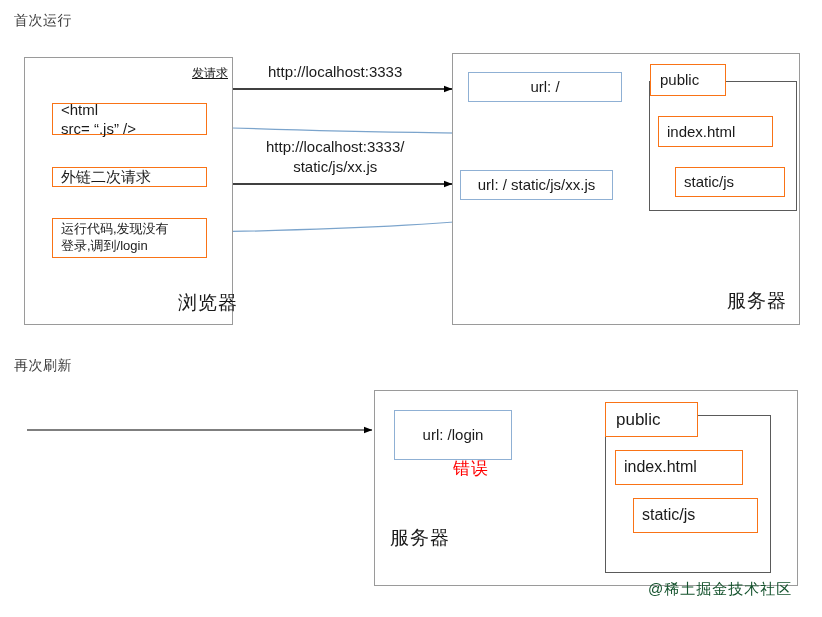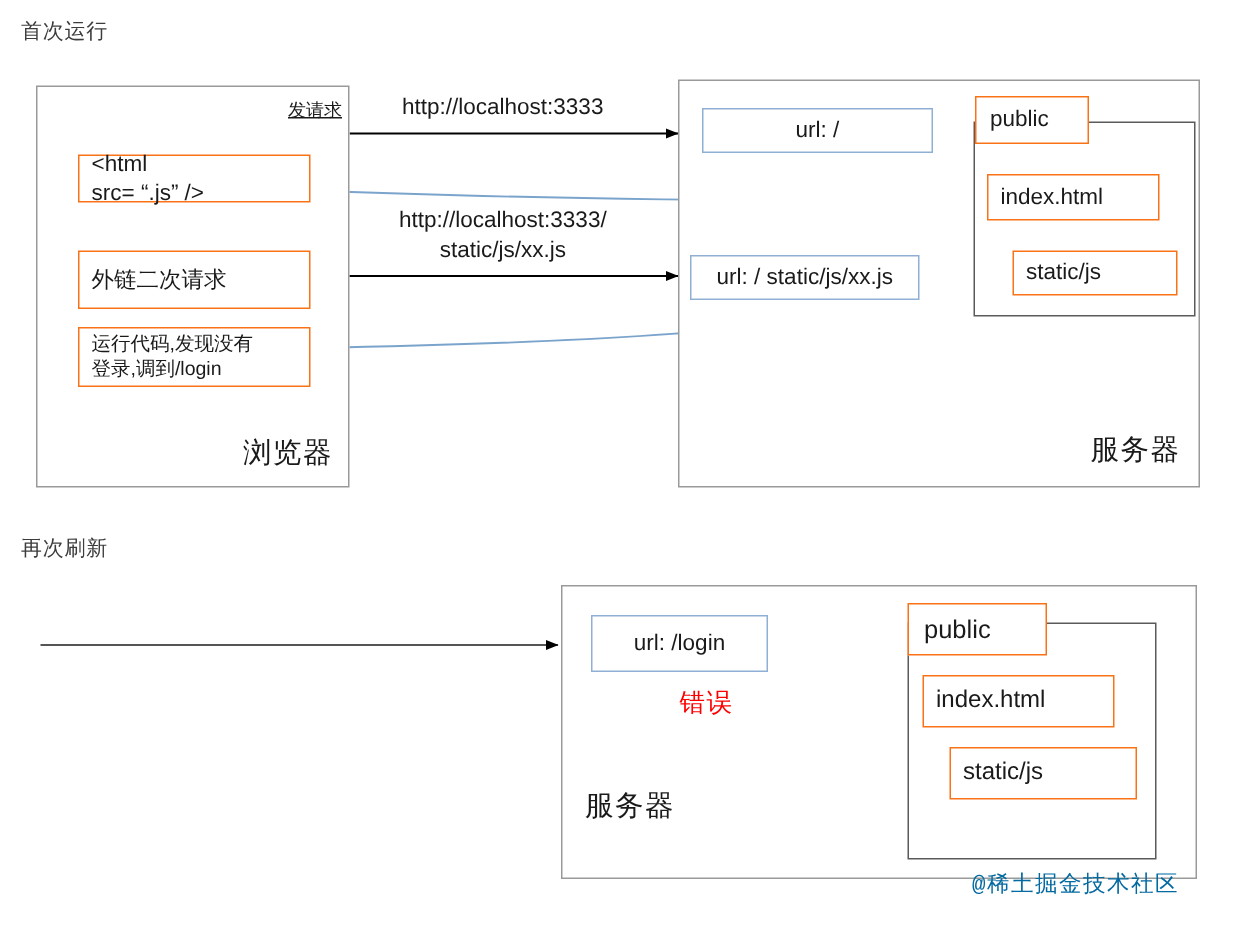--- a/index.html
+++ b/index.html
@@ -62,24 +62,23 @@
     font-size: 19px;
     letter-spacing: 1px;
   }
   .label.err {
     font-size: 17px;
     color: #ff0000;
     letter-spacing: 1px;
   }
   .watermark {
     font-size: 15px;
-    color: #0369a1;
+    color: #14532d;
     letter-spacing: 1px;
     white-space: nowrap;
-    font-family: Liberation Mono, monospace;
   }
 
   
   #wires {
     position: absolute;
     left: 0; top: 0;
     width: 822px; height: 617px;
     pointer-events: none;
   }
 </style>
@@ -129,26 +128,26 @@
 
   <div class="abs section-title" style="left:14px; top:12px;">首次运行</div>
 
   <div class="abs frame" style="left:24px; top:57px; width:209px; height:268px;"></div>
 
   <div class="abs label small" style="left:192px; top:66px;">发请求</div>
 
   <div class="abs node" style="left:52px; top:103px; width:155px; height:32px;">&lt;html
 src= “.js” /&gt;</div>
 
-  <div class="abs node" style="left:52px; top:167px; width:155px; height:39px;">外链二次请求</div>
+  <div class="abs node" style="left:52px; top:167px; width:155px; height:20px;">外链二次请求</div>
 
   <div class="abs node" style="left:52px; top:218px; width:155px; height:40px; font-size:13px;">运行代码,发现没有
 登录,调到/login</div>
 
-  <div class="abs label big" style="left:162px; top:290px;">浏览器</div>
+  <div class="abs label big" style="left:178px; top:290px;">浏览器</div>
 
   <div class="abs label" style="left:268px; top:62px;">http://localhost:3333</div>
 
   <div class="abs label" style="left:266px; top:137px;text-align:center;">http://localhost:3333/
 static/js/xx.js</div>
 
   <div class="abs frame" style="left:452px; top:53px; width:348px; height:272px;"></div>
 
   <div class="abs node blue-border center" style="left:468px; top:72px; width:154px; height:30px;">url: /</div>
 
@@ -161,21 +160,21 @@
 
   <div class="abs node" style="left:675px; top:167px; width:110px; height:30px;">static/js</div>
 
   <div class="abs label big" style="left:727px; top:288px;">服务器</div>
 
   <div class="abs section-title" style="left:14px; top:357px;">再次刷新</div>
 
 
   <div class="abs frame" style="left:374px; top:390px; width:424px; height:196px;"></div>
 
-  <div class="abs node blue-border center" style="left:394px; top:410px; width:118px; height:38px;">url: /login</div>
+  <div class="abs node blue-border center" style="left:394px; top:410px; width:118px; height:50px;">url: /login</div>
 
   <div class="abs label err" style="left:453px; top:458px;">错误</div>
 
   <div class="abs label big" style="left:390px; top:525px;">服务器</div>
 
   <div class="abs frame-dark" style="left:605px; top:415px; width:166px; height:158px;"></div>
   <div class="abs node center" style="left:605px; top:402px; width:93px; height:35px; justify-content:flex-start; padding-left:10px; font-size:17px;">public</div>
 
   <div class="abs node" style="left:615px; top:450px; width:128px; height:35px; font-size:16px;">index.html</div>
 

